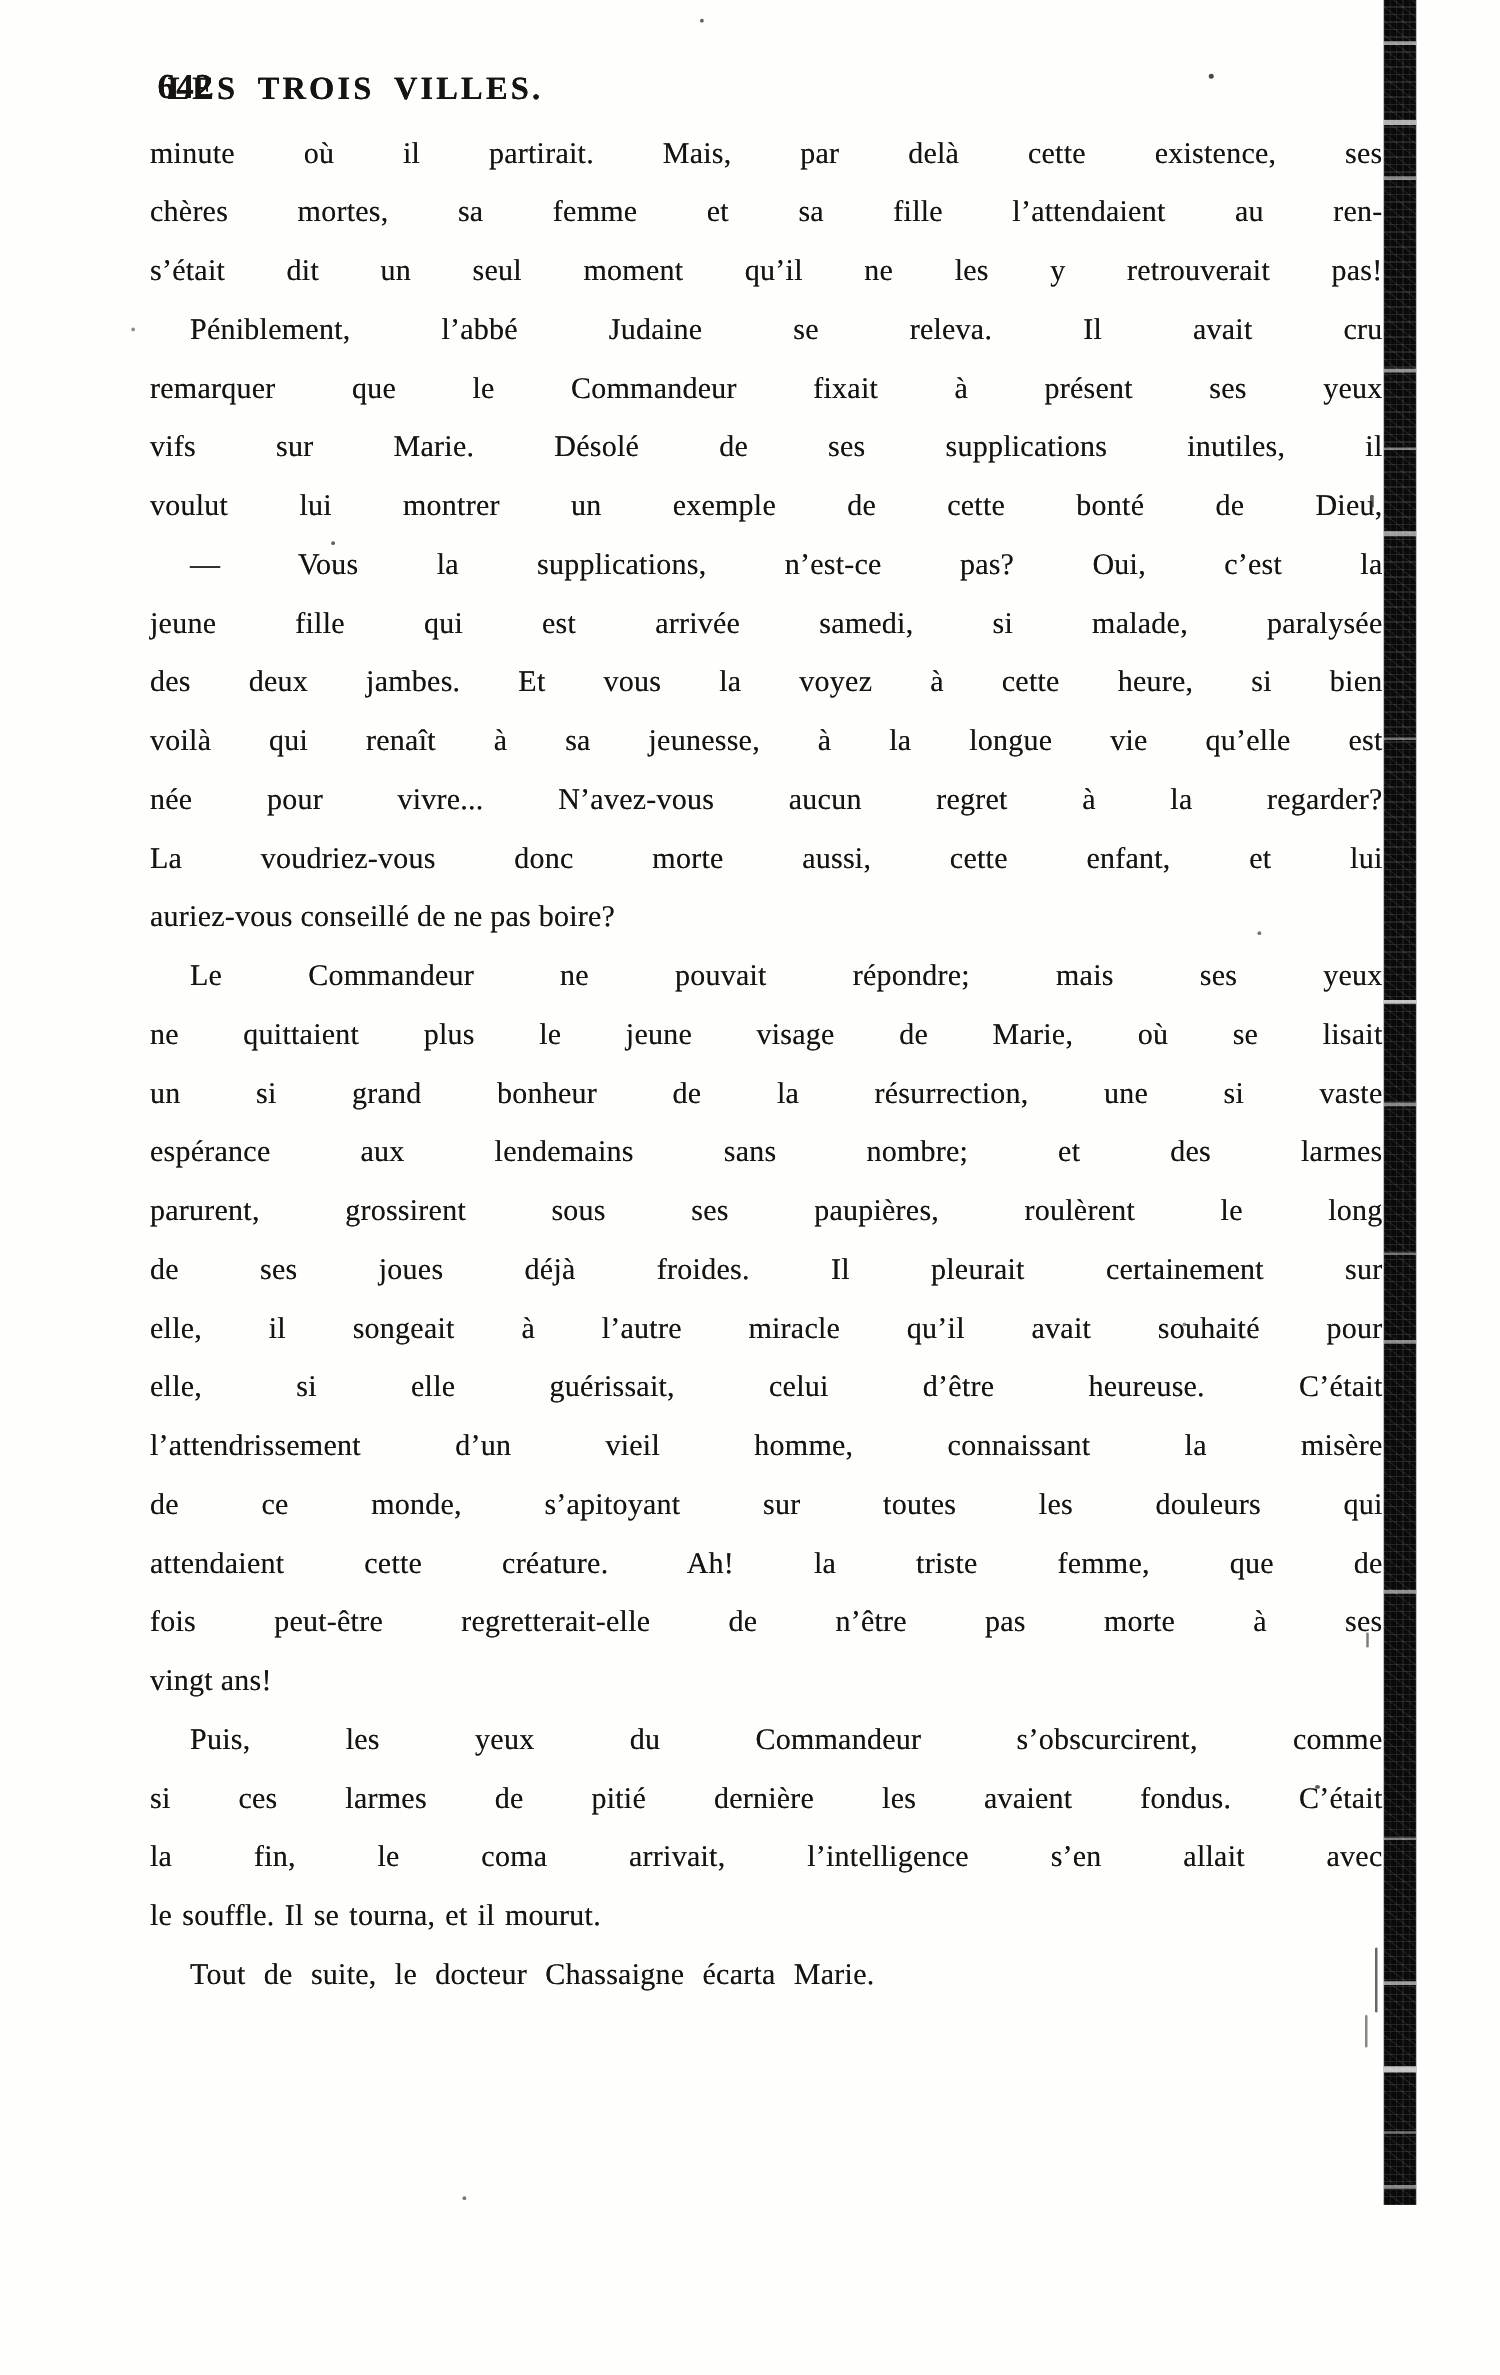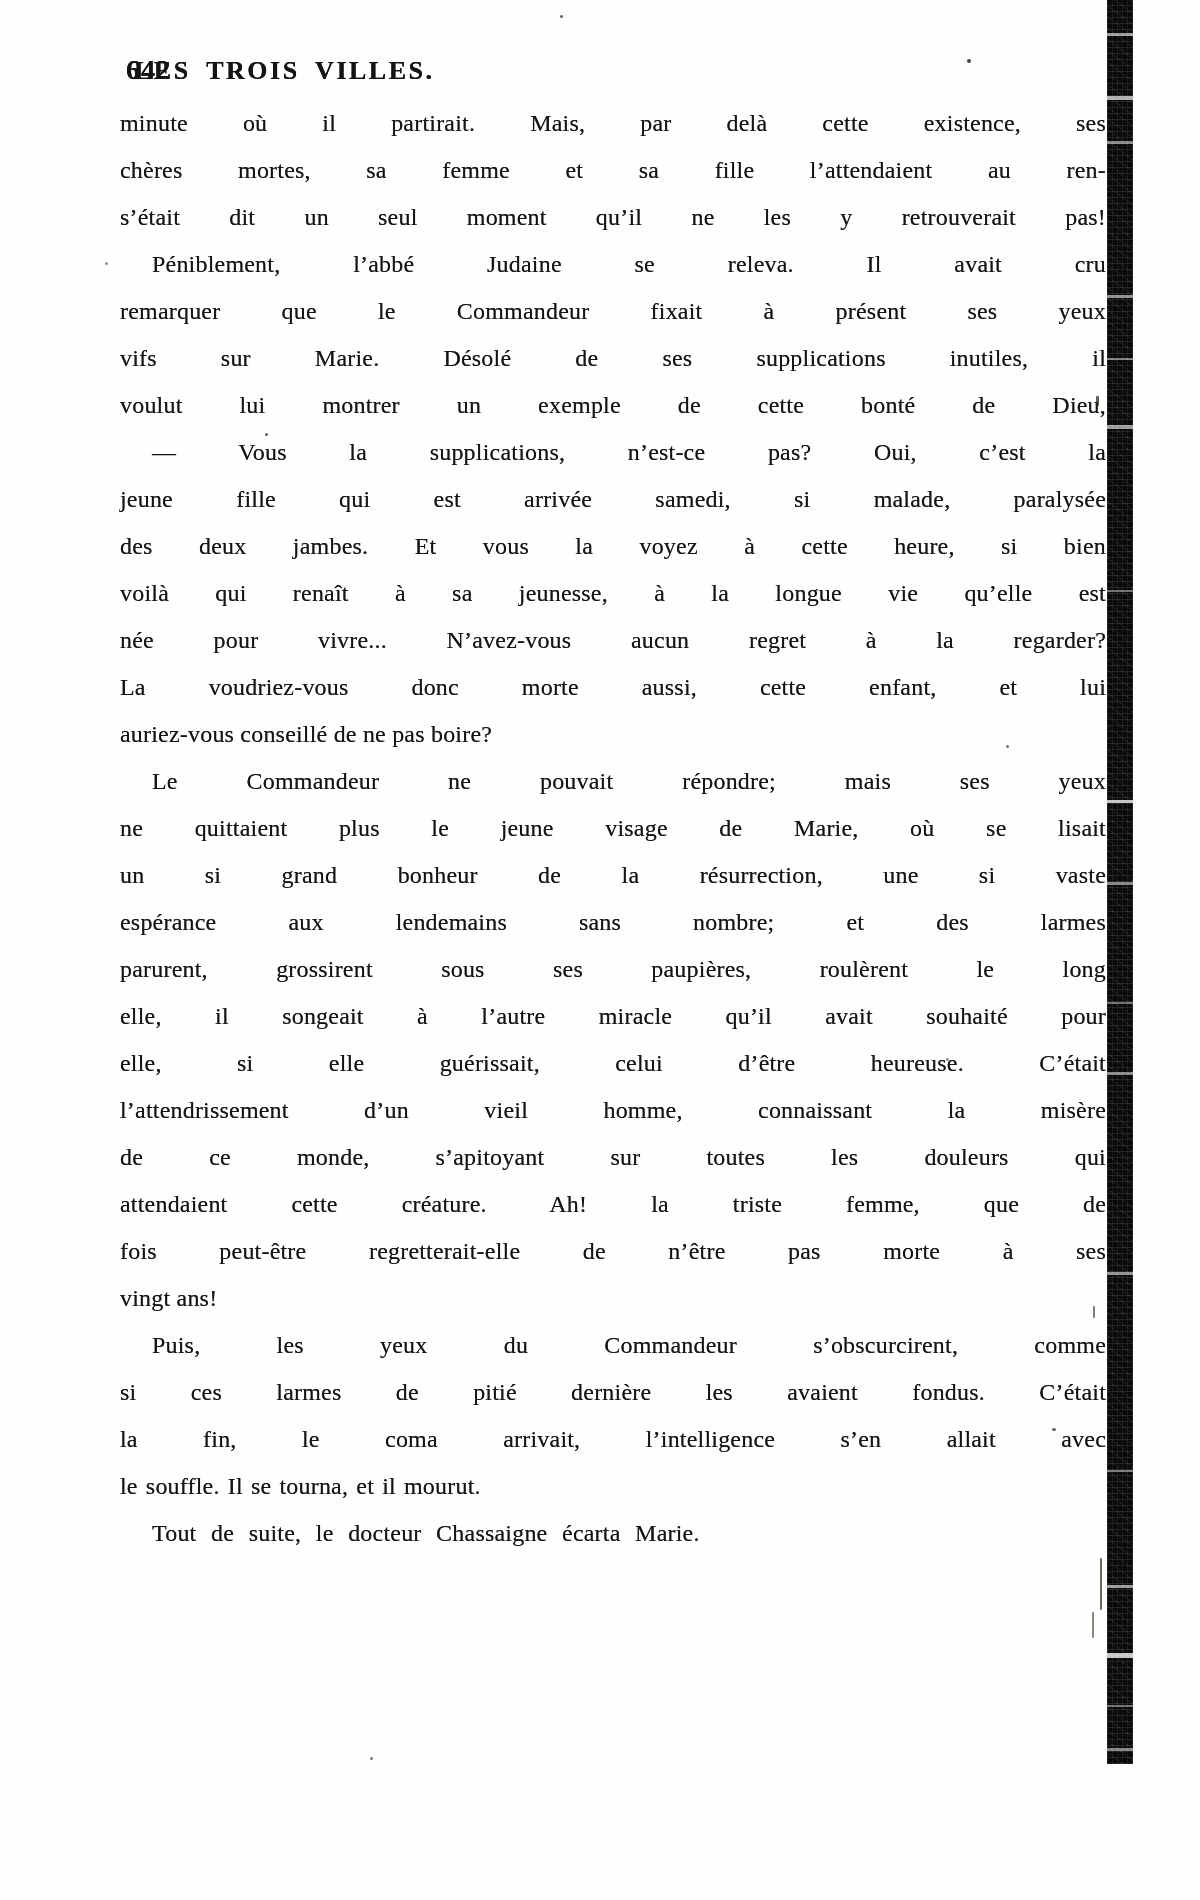--- a/index.html
+++ b/index.html
@@ -126,20 +126,21 @@
       <div class="line">des deux jambes. Et vous la voyez à cette heure, si bien</div>
       <div class="line">voilà qui renaît à sa jeunesse, à la longue vie qu’elle est</div>
       <div class="line">née pour vivre... N’avez-vous aucun regret à la regarder?</div>
       <div class="line">La voudriez-vous donc morte aussi, cette enfant, et lui</div>
       <div class="line end">auriez-vous conseillé de ne pas boire?</div>
       <div class="line indent">Le Commandeur ne pouvait répondre; mais ses yeux</div>
       <div class="line">ne quittaient plus le jeune visage de Marie, où se lisait</div>
       <div class="line">un si grand bonheur de la résurrection, une si vaste</div>
       <div class="line">espérance aux lendemains sans nombre; et des larmes</div>
       <div class="line">parurent, grossirent sous ses paupières, roulèrent le long</div>
+      <div class="line">de ses joues déjà froides. Il pleurait certainement sur</div>
       <div class="line">elle, il songeait à l’autre miracle qu’il avait souhaité pour</div>
       <div class="line">elle, si elle guérissait, celui d’être heureuse. C’était</div>
       <div class="line">l’attendrissement d’un vieil homme, connaissant la misère</div>
       <div class="line">de ce monde, s’apitoyant sur toutes les douleurs qui</div>
       <div class="line">attendaient cette créature. Ah! la triste femme, que de</div>
       <div class="line">fois peut-être regretterait-elle de n’être pas morte à ses</div>
       <div class="line end">vingt ans!</div>
       <div class="line indent" style="word-spacing: 0.08em;">Puis, les yeux du Commandeur s’obscurcirent, comme</div>
       <div class="line" style="word-spacing: 0.08em;">si ces larmes de pitié dernière les avaient fondus. C’était</div>
       <div class="line" style="word-spacing: 0.08em;">la fin, le coma arrivait, l’intelligence s’en allait avec</div>

